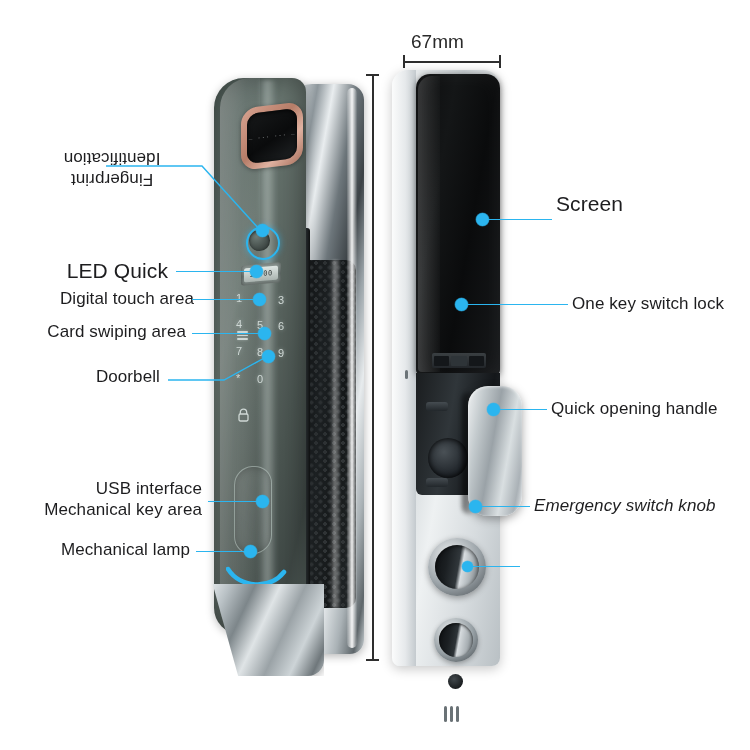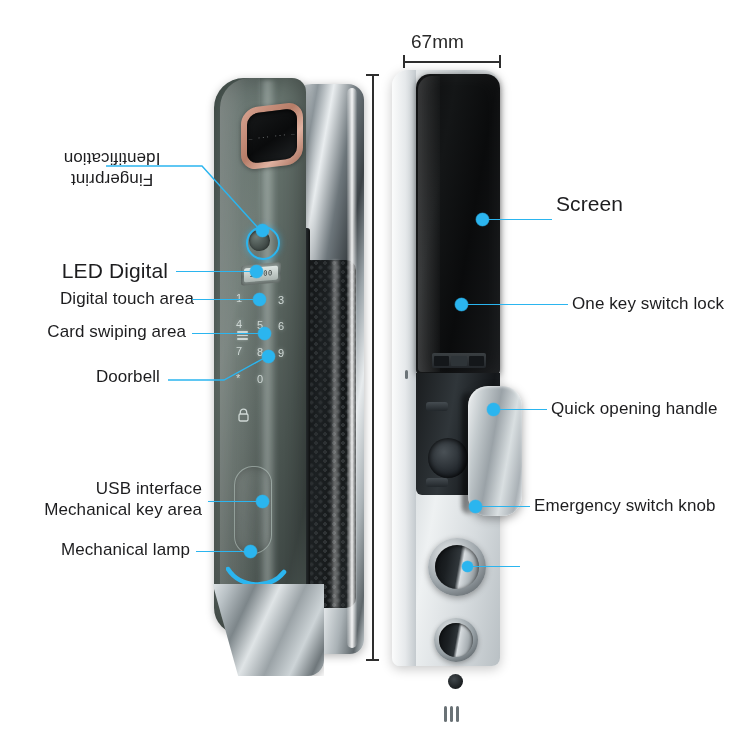--- a/index.html
+++ b/index.html
@@ -439,21 +439,21 @@
     <div>Fingerprint</div>
     <div>Identification</div>
   </div>
   <div class="diag" style="left:106px;top:160px;width:160px;height:76px;">
     <svg width="160" height="76" viewBox="0 0 160 76">
       <path d="M0 6 H96 L154 70" fill="none" stroke="#2bb5ef" stroke-width="1.4"></path>
     </svg>
   </div>
   <div class="dot" style="left:256px;top:224px;"></div>
 
-  <div class="label big r" style="left:0px;top:258px;width:168px;">LED Digital</div>
+  <div class="label big r" style="left:0px;top:258px;width:168px;">LED Quick</div>
   <div class="lead" style="left:176px;top:271px;width:76px;"></div>
   <div class="dot" style="left:250px;top:265px;"></div>
 
   <div class="label r" style="left:8px;top:289px;width:186px;">Digital touch area</div>
   <div class="lead" style="left:192px;top:299px;width:64px;"></div>
   <div class="dot" style="left:253px;top:293px;"></div>
 
   <div class="label r" style="left:0px;top:322px;width:186px;">Card swiping area</div>
   <div class="lead" style="left:192px;top:333px;width:70px;"></div>
   <div class="dot" style="left:258px;top:327px;"></div>
@@ -484,20 +484,20 @@
   <div class="dot" style="left:476px;top:213px;"></div>
 
   <div class="label l" style="left:572px;top:294px;width:200px;">One key switch lock</div>
   <div class="lead" style="left:466px;top:304px;width:102px;"></div>
   <div class="dot" style="left:455px;top:298px;"></div>
 
   <div class="label l" style="left:551px;top:399px;width:210px;">Quick opening handle</div>
   <div class="lead" style="left:497px;top:409px;width:50px;"></div>
   <div class="dot" style="left:487px;top:403px;"></div>
 
-  <div class="label l" style="left:534px;top:496px;width:214px;">Emergency switch knob</div>
+  <div class="label l" style="left:534px;top:496px;width:214px;font-style:italic;">Emergency switch knob</div>
   <div class="lead" style="left:480px;top:506px;width:50px;"></div>
   <div class="dot" style="left:469px;top:500px;"></div>
 
   <div class="lead" style="left:472px;top:566px;width:48px;"></div>
   <div class="dot sm" style="left:462px;top:561px;"></div>
 
 </div>
 
 </body></html>

